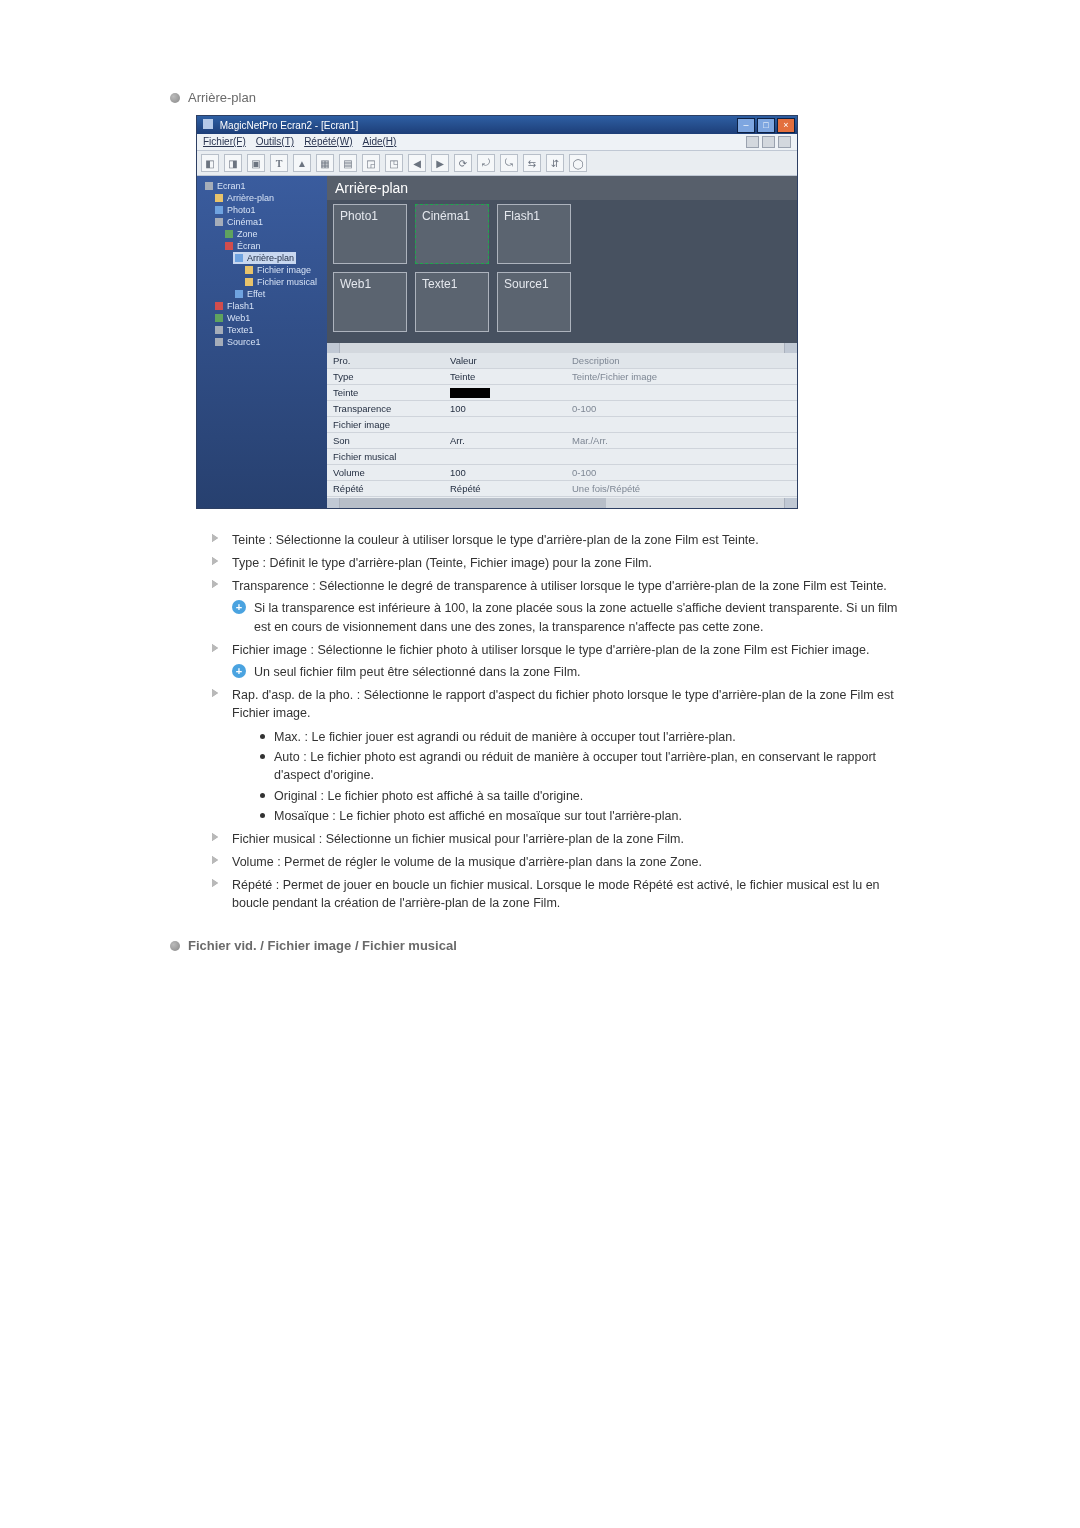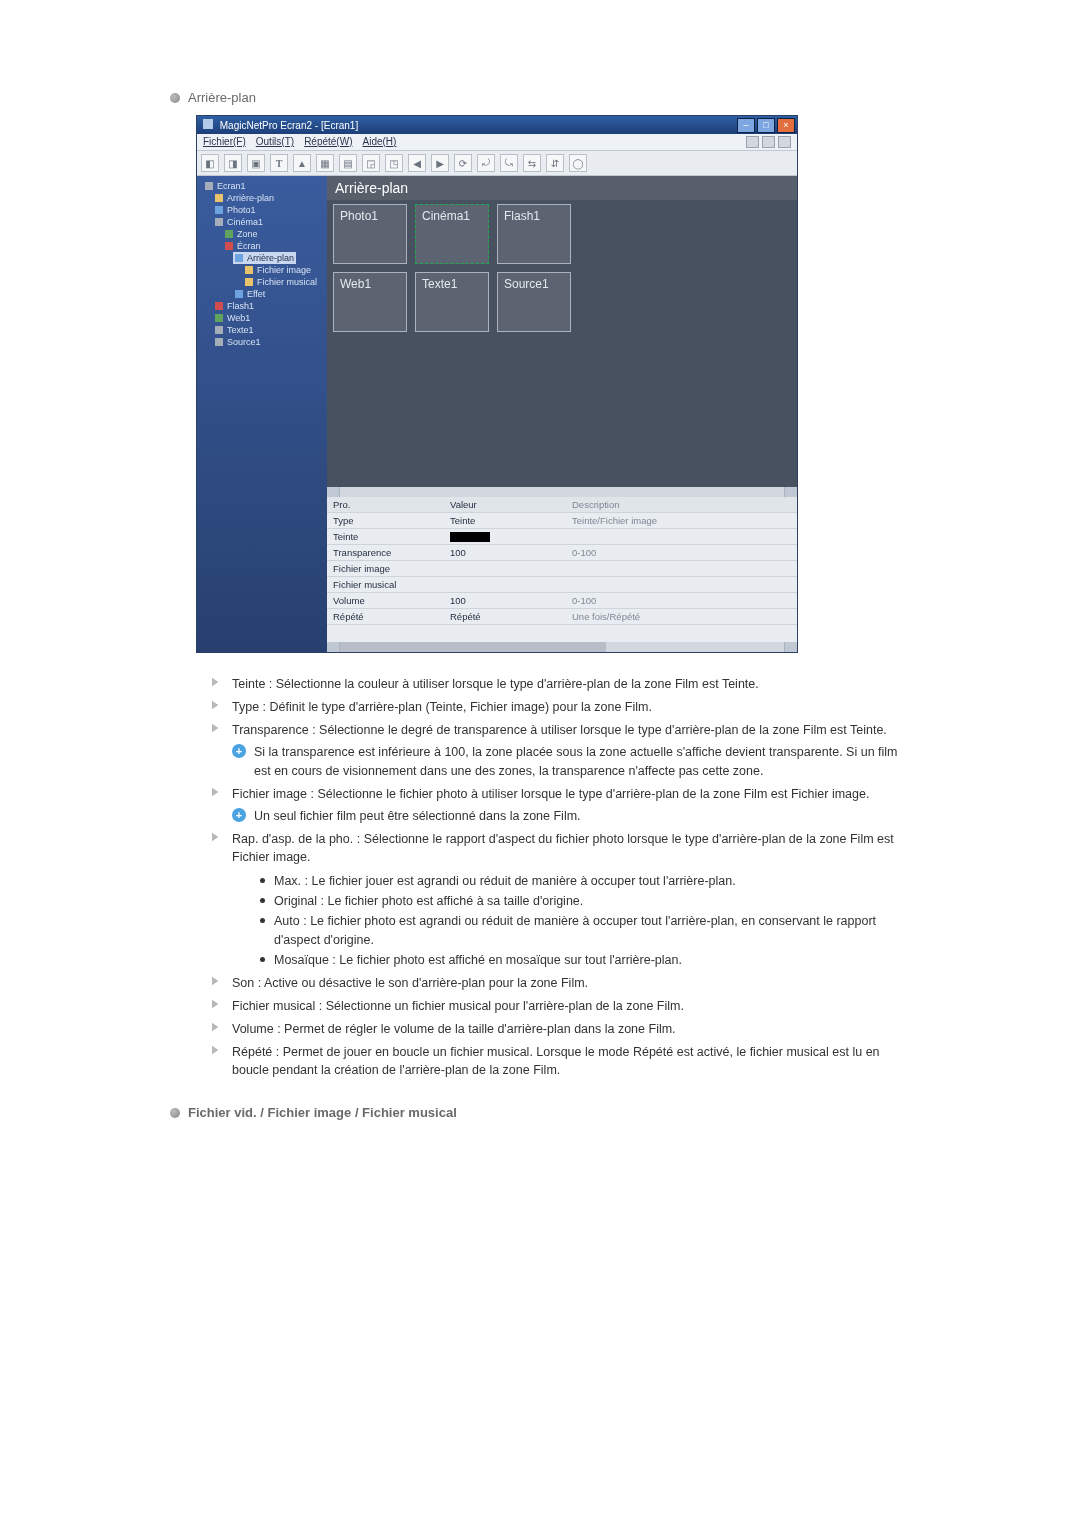--- a/index.html
+++ b/index.html
@@ -29,21 +29,21 @@
   .win-max { background: #7ea6e0; color: #fff; }
   .win-close { background: #e36f3e; color: #fff; }
   .menubar { background: #eef2f6; color: #2a3550; font-size: 10px; padding: 2px 6px; display: flex; gap: 10px;
              justify-content: space-between; border-bottom: 1px solid #c0c8d4; text-decoration: underline; }
   .menubar .menu-left { display:flex; gap:10px; }
   .doc-controls { display:flex; gap:3px; }
   .doc-controls .doc-btn { width: 11px; height: 10px; background: #d3d8de; border: 1px solid #9aa2af; display:inline-block; }
   .toolbar { background: #e9edf1; border-bottom: 1px solid #c0c8d4; padding: 3px 4px; display: flex; gap: 5px; flex-wrap: wrap; }
   .tool-btn { width: 16px; height: 16px; border: 1px solid #b8bfc9; background: #f5f7f9; display:inline-flex; align-items:center; justify-content:center; font-size: 10px; color: #6c7480; }
   .tool-btn.tsquare { font-family: serif; font-weight: bold; }
-  .app-body { display: flex; height: 476px; }
+  .app-body { display: flex; height: 332px; }
   .app-sidebar {
     width: 130px;
     background: linear-gradient(#3a5c9e, #27406f);
     color: #d6e2f5; font-size: 9px;
     padding: 4px 2px; box-sizing: border-box;
     overflow: hidden;
   }
   .tree .node { padding-left: 4px; white-space: nowrap; }
   .tree .node .lbl { display: inline-flex; align-items: center; gap: 4px; padding: 1px 2px; }
   .tree .indent1 { padding-left: 14px; }
@@ -285,20 +285,25 @@
               <div class="c-name">Transparence</div>
               <div class="c-val">100</div>
               <div class="c-desc">0-100</div>
             </div>
             <div class="pg-row">
               <div class="c-name">Fichier image</div>
               <div class="c-val"></div>
               <div class="c-desc"></div>
             </div>
             <div class="pg-row">
+              <div class="c-name">Son</div>
+              <div class="c-val">Arr.</div>
+              <div class="c-desc">Mar./Arr.</div>
+            </div>
+            <div class="pg-row">
               <div class="c-name">Fichier musical</div>
               <div class="c-val"></div>
               <div class="c-desc"></div>
             </div>
             <div class="pg-row">
               <div class="c-name">Volume</div>
               <div class="c-val">100</div>
               <div class="c-desc">0-100</div>
             </div>
             <div class="pg-row">
@@ -357,44 +362,38 @@
         </div>
       </li>
 
       <li>
           <div class="li-row">
             <span class="arrow-ico"></span>
         <span class="li-text">Rap. d'asp. de la pho. : Sélectionne le rapport d'aspect du fichier photo lorsque le type d'arrière-plan de la zone Film est Fichier image.</span>
           </div>
         <ul class="inner-bullets">
           <li>Max. : Le fichier jouer est agrandi ou réduit de manière à occuper tout l'arrière-plan.</li>
+          <li>Auto : Le fichier photo est agrandi ou réduit de manière à occuper tout l'arrière-plan, en conservant le rapport d'aspect d'origine.</li>
           <li>Original : Le fichier photo est affiché à sa taille d'origine.</li>
-          <li>Auto : Le fichier photo est agrandi ou réduit de manière à occuper tout l'arrière-plan, en conservant le rapport d'aspect d'origine.</li>
           <li>Mosaïque : Le fichier photo est affiché en mosaïque sur tout l'arrière-plan.</li>
         </ul>
       </li>
 
-      <li>
-          <div class="li-row">
-            <span class="arrow-ico"></span>
-        <span class="li-text">Son : Active ou désactive le son d'arrière-plan pour la zone Film.</span>
+
+      <li>
+          <div class="li-row">
+            <span class="arrow-ico"></span>
+        <span class="li-text">Fichier musical : Sélectionne un fichier musical pour l'arrière-plan de la zone Film.</span>
           </div>
         </li>
 
       <li>
           <div class="li-row">
             <span class="arrow-ico"></span>
-        <span class="li-text">Fichier musical : Sélectionne un fichier musical pour l'arrière-plan de la zone Film.</span>
-          </div>
-        </li>
-
-      <li>
-          <div class="li-row">
-            <span class="arrow-ico"></span>
-        <span class="li-text">Volume : Permet de régler le volume de la taille d'arrière-plan dans la zone Film.</span>
+        <span class="li-text">Volume : Permet de régler le volume de la musique d'arrière-plan dans la zone Zone.</span>
           </div>
         </li>
 
       <li>
           <div class="li-row">
             <span class="arrow-ico"></span>
         <span class="li-text">Répété : Permet de jouer en boucle un fichier musical. Lorsque le mode Répété est activé, le fichier musical est lu en boucle pendant la création de l'arrière-plan de la zone Film.</span>
           </div>
         </li>
     </ul>

